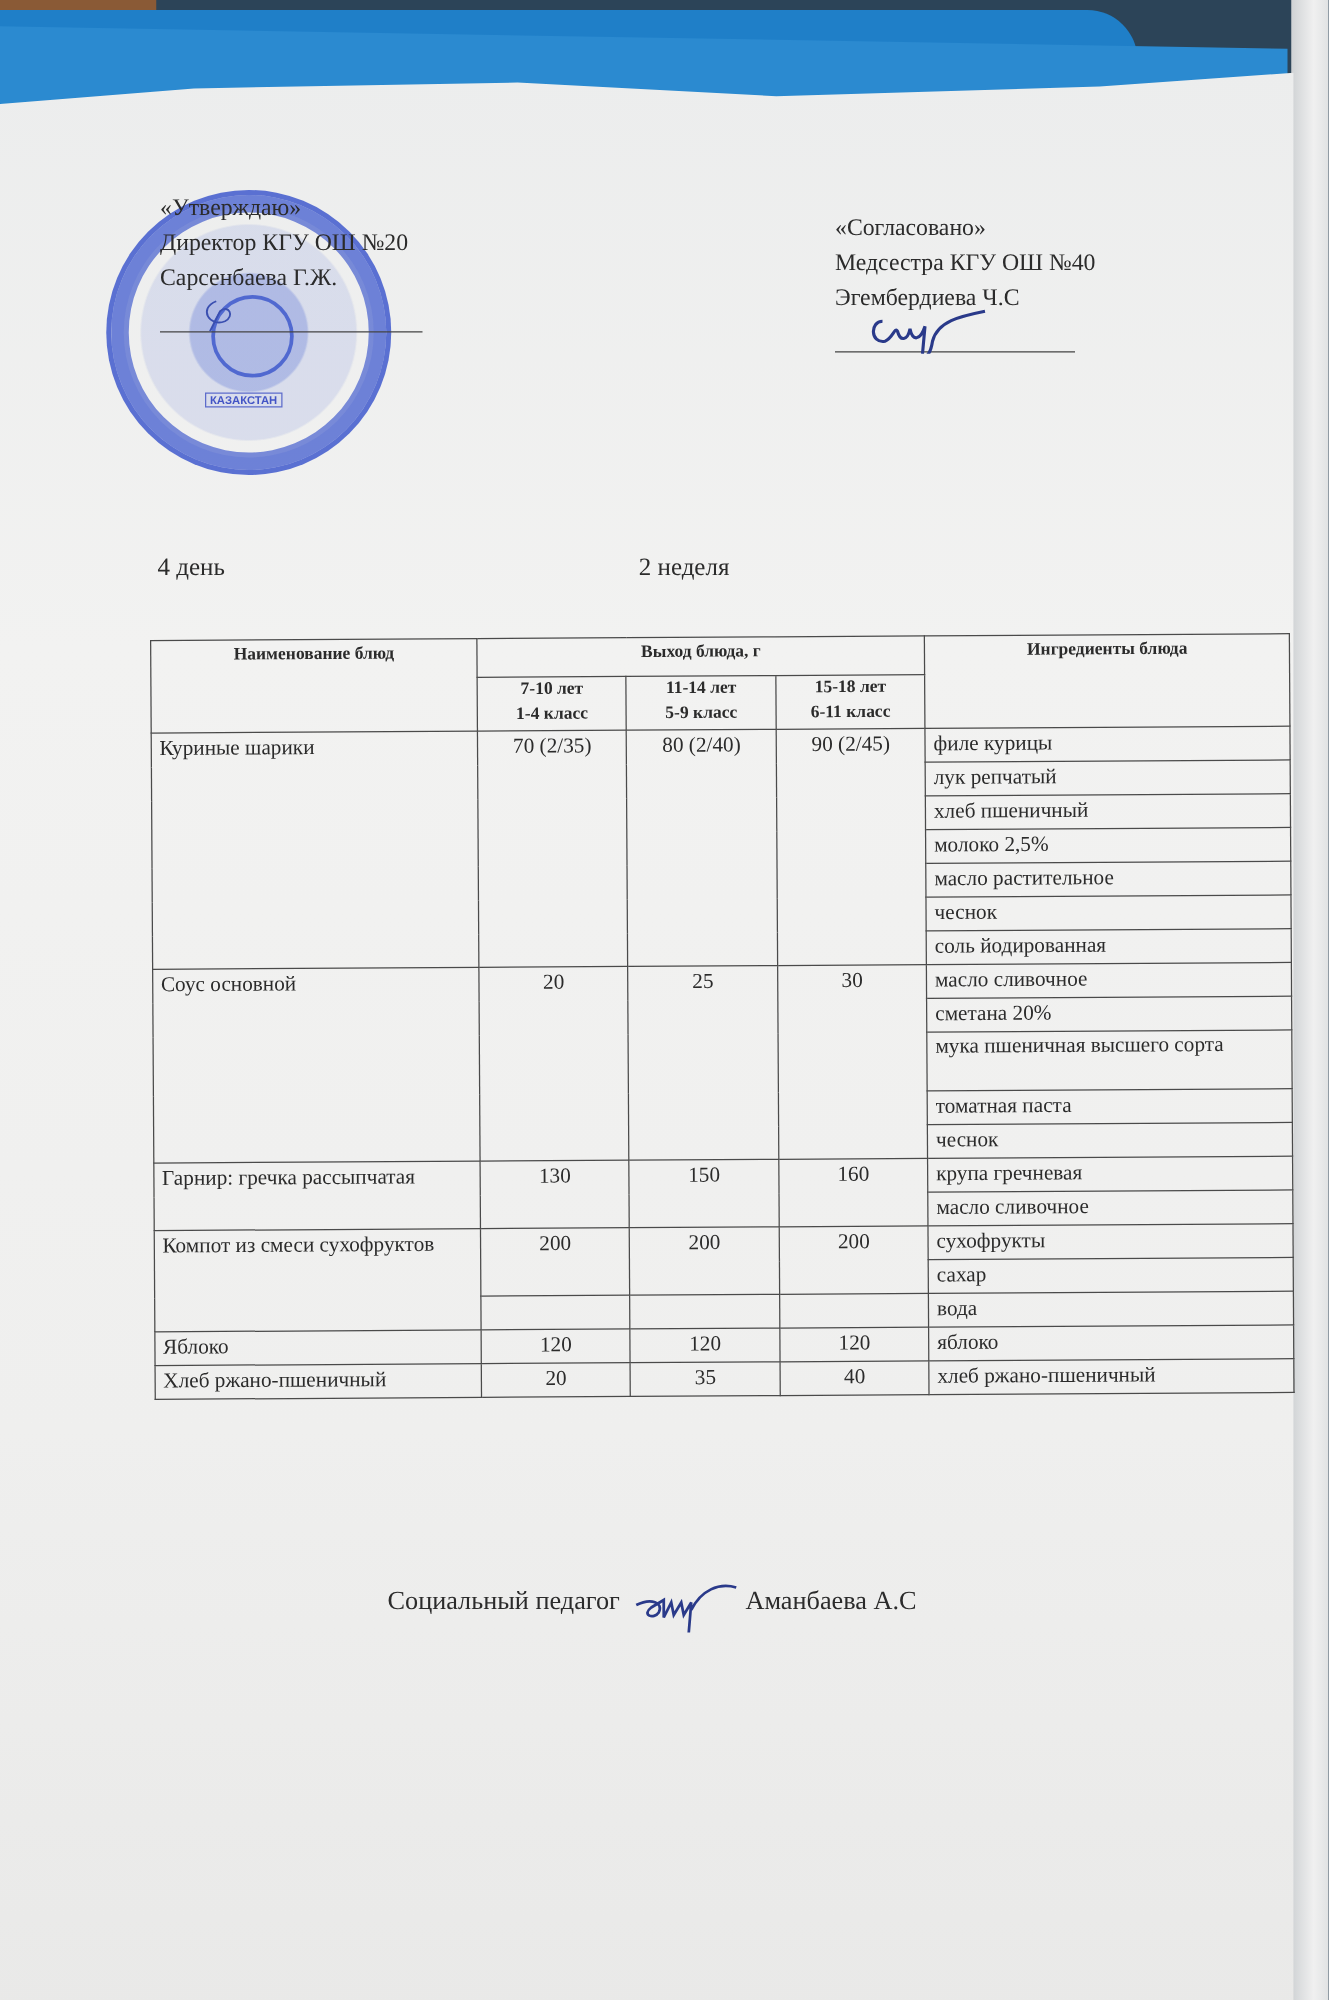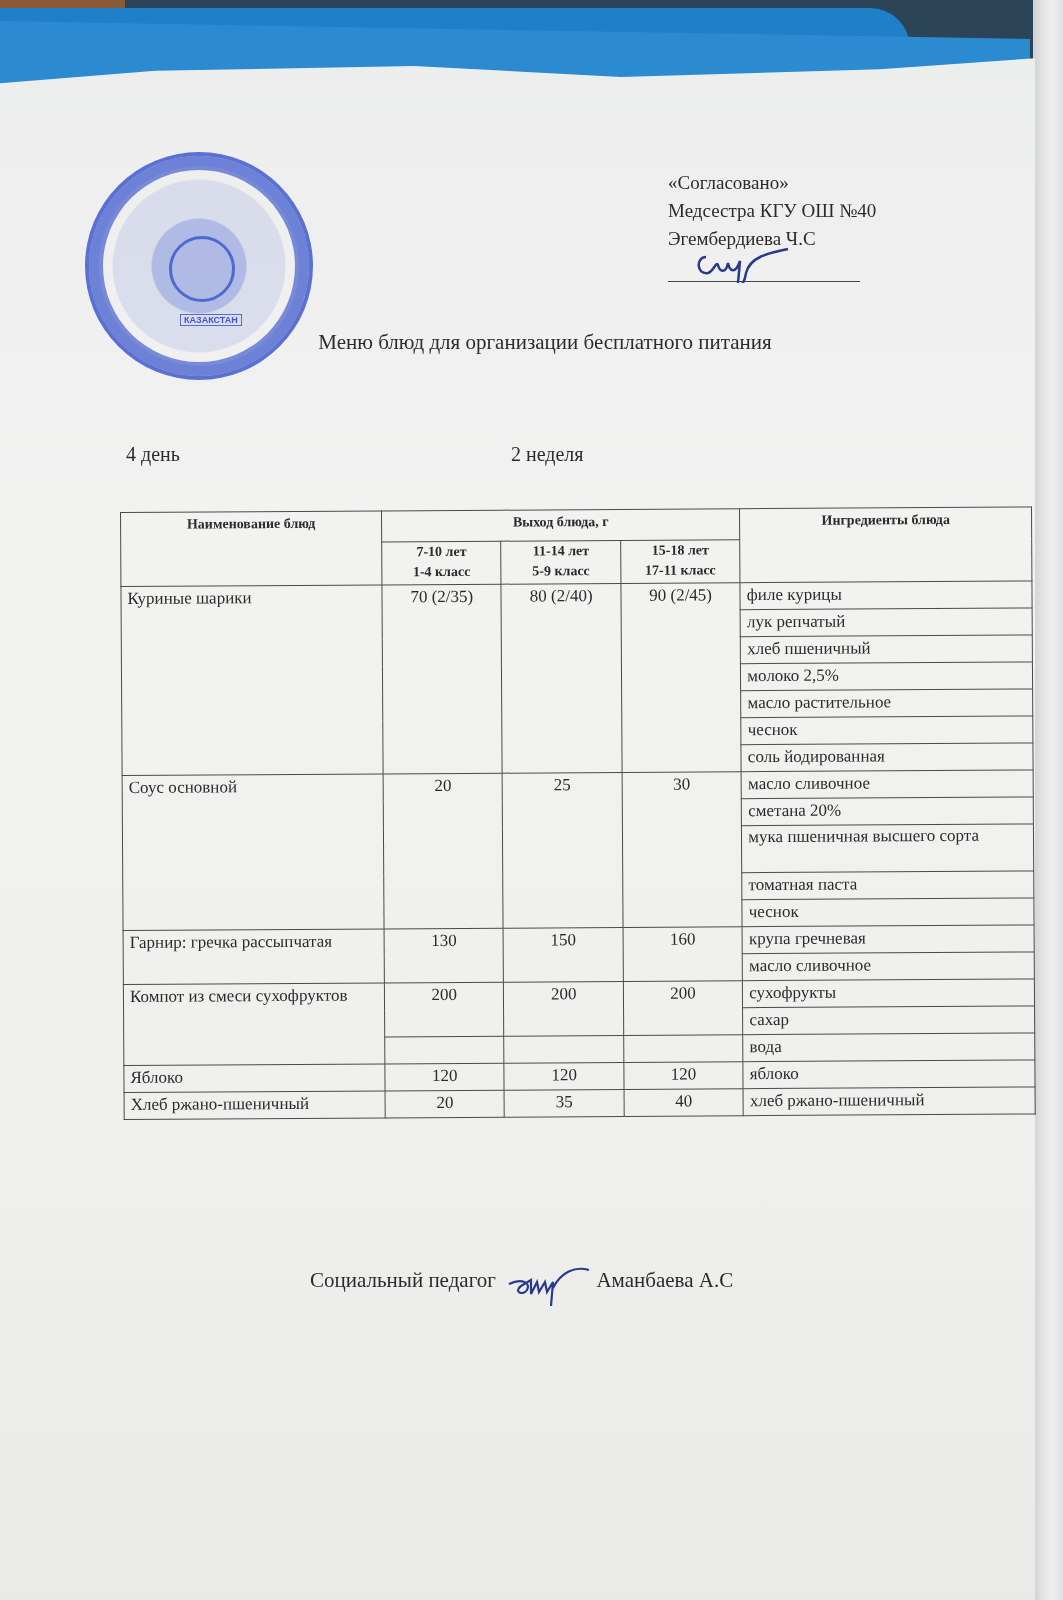--- a/index.html
+++ b/index.html
@@ -39,21 +39,21 @@
     border:4px solid rgba(40,70,200,0.75);
     box-shadow: inset 0 0 0 10px rgba(60,90,210,0.18), inset 0 0 0 14px rgba(40,70,200,0.6);
     background: radial-gradient(circle, rgba(60,90,210,0.35) 0 30%, rgba(60,90,210,0.12) 31% 55%, transparent 56%);
   }
   .stamp-inner {
     position:absolute; left:50%; top:50%; width:60px; height:60px; margin:-30px 0 0 -30px;
     border-radius:50%; border:3px solid rgba(40,70,200,0.7);
   }
   .stamp-label {
     position:absolute; left:75px; bottom:50px; font-size:9px; font-family:"Liberation Sans",sans-serif;
-    color:rgba(40,60,190,0.85); font-weight:bold; border:1px solid rgba(40,60,190,0.7); padding:0 3px;margin-left:16px;
+    color:rgba(40,60,190,0.85); font-weight:bold; border:1px solid rgba(40,60,190,0.7); padding:0 3px;
   }
 
   .title { position:absolute; left:160px; width:770px; top:327px; text-align:center; font-size:21px; line-height:30px; }
   .day { position:absolute; left:126px; top:443px; font-size:20px; }
   .week { position:absolute; left:511px; top:443px; font-size:20px; }
 
   table.menu {
     position:absolute; left:120px; top:512px; width:912px;
     border-collapse:collapse; transform:rotate(-0.35deg); transform-origin:left top;
     font-size:17px;
@@ -84,50 +84,59 @@
 <div class="right-sheet"></div>
 <div class="paper"></div>
 
 <div class="doc">
 
   <div class="stamp">
     <div class="stamp-inner"></div>
     <span class="stamp-label">КАЗАКСТАН</span>
   </div>
 
+  <div class="approve">
+    <div>«Утверждаю»</div>
+    <div>Директор КГУ ОШ №20</div>
+    <div>Сарсенбаева Г.Ж.</div>
+    <div class="sig-line">
+      <svg width="80" height="30">
+          <path d="M45 4 C30 10,40 25,52 20 C60 16,55 6,48 12 L40 28" stroke="#3a4fb0" stroke-width="1.5" fill="none"></path>
+        </svg>
+    </div>
+  </div>
 
   <div class="agree">
     <div>«Согласовано»</div>
     <div>Медсестра КГУ ОШ №40</div>
     <div>Эгембердиева Ч.С</div>
     <div class="sig-line">
       <svg width="110" height="40" style="margin-left:20px;margin-top:-10px">
           <path d="M18 14 C8 14,8 32,20 30 C26 28,28 18,30 22 C32 30,38 30,40 20 C42 30,48 30,52 18 L50 40 C48 46,56 44,58 30 C62 14,80 10,100 6" stroke="#2a3a8a" stroke-width="2.5" fill="none"></path>
         </svg>
     </div>
   </div>
 
   <div class="title">
-    <div>Меню блюд для организации бесплатного питания</div>
   </div>
 
   <div class="day">4 день</div>
   <div class="week">2 неделя</div>
 
   <table class="menu">
     <tbody>
         <tr class="h1">
       <th class="c-name" rowspan="2">Наименование блюд</th>
       <th colspan="3">Выход блюда, г</th>
       <th class="c-ing" rowspan="2">Ингредиенты блюда</th>
     </tr>
     <tr class="h2">
       <th class="c-v"><span>7-10 лет</span><br><span>1-4 класс</span></th>
       <th class="c-v"><span>11-14 лет</span><br><span>5-9 класс</span></th>
-      <th class="c-v"><span>15-18 лет</span><br><span>17-11 класс</span></th>
+      <th class="c-v"><span>15-18 лет</span><br><span>6-11 класс</span></th>
     </tr>
 
     <tr class="r">
       <td rowspan="7">Куриные шарики</td>
       <td rowspan="7" class="val">70 (2/35)</td>
       <td rowspan="7" class="val">80 (2/40)</td>
       <td rowspan="7" class="val">90 (2/45)</td>
       <td>филе курицы</td>
     </tr>
     <tr class="r">

